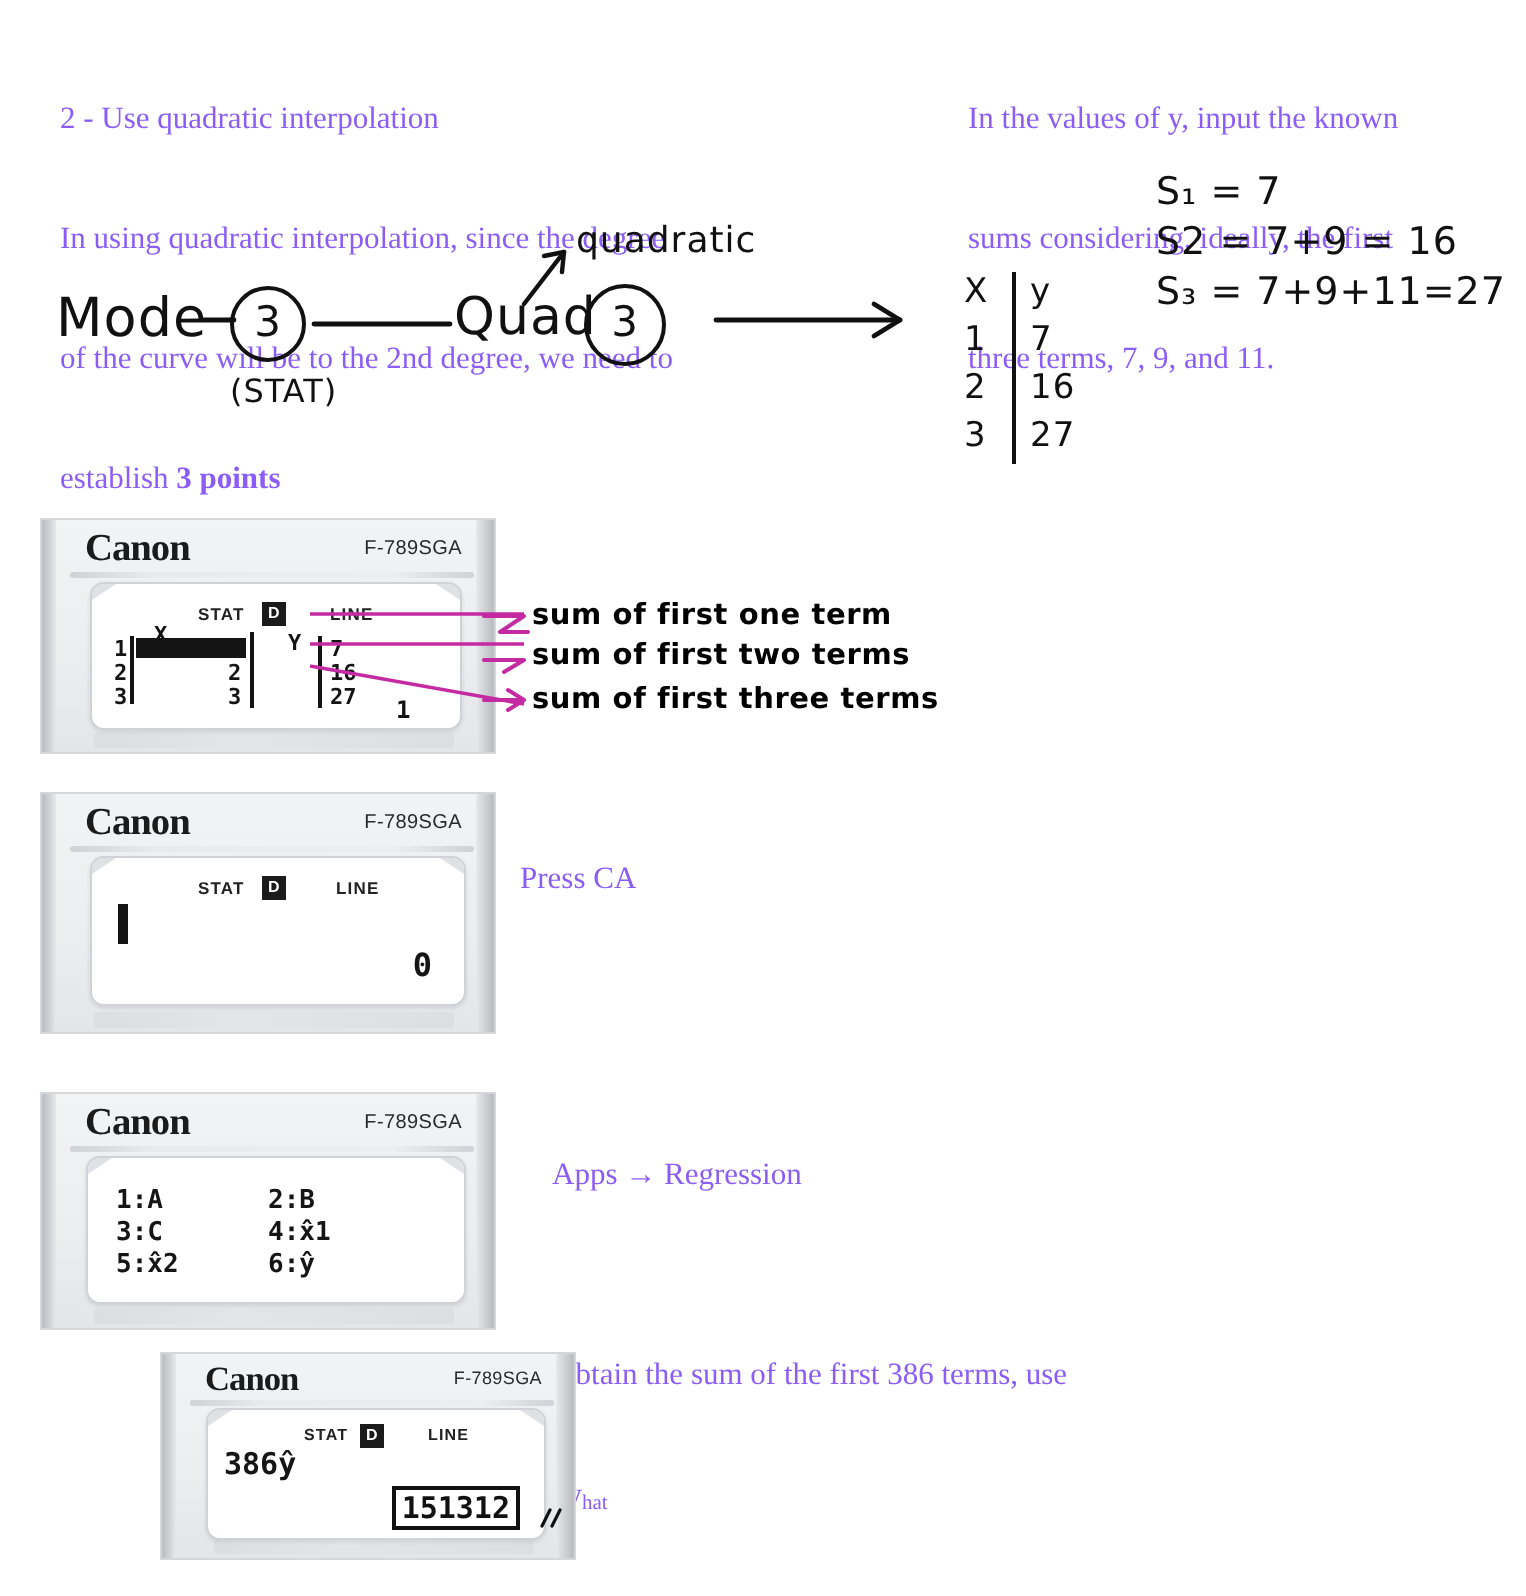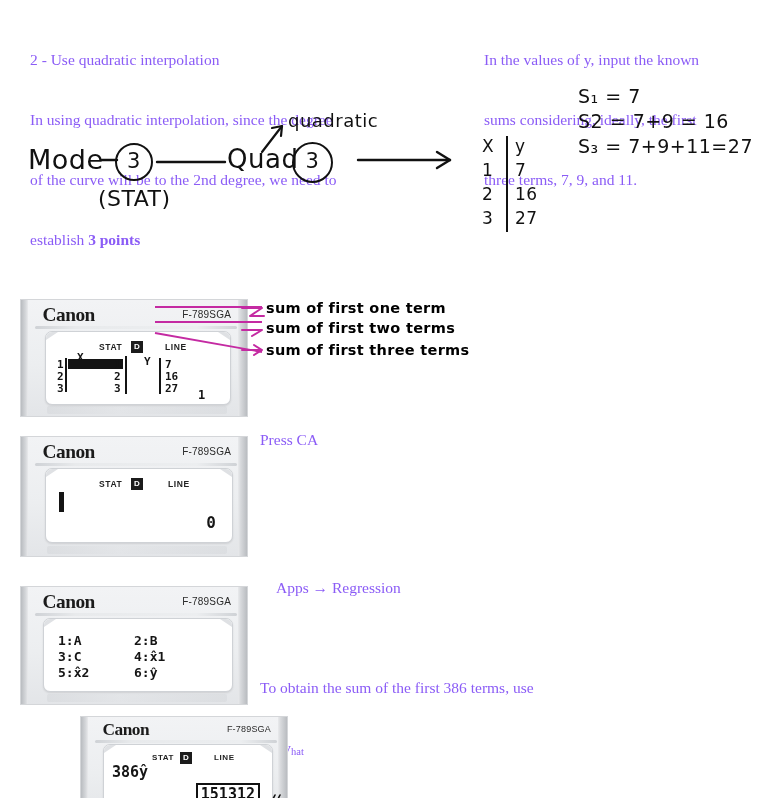--- a/index.html
+++ b/index.html
@@ -40,21 +40,20 @@
 
   
   svg.overlay{position:absolute;left:0;top:0;pointer-events:none;}
 
   
   .calc{
     position:absolute;
     background:linear-gradient(180deg,#f2f3f5 0%,#eceef0 55%,#e3e5e8 100%);
     border:1px solid #d4d6d9;
     box-sizing:border-box;
-    margin-top:40px;
   }
   .calc .leftedge{
     position:absolute;left:0;top:0;bottom:0;width:7px;
     background:linear-gradient(90deg,#b9bcc0 0%,#d7d9dc 70%,#e9eaec 100%);
   }
   .calc .rightedge{
     position:absolute;right:0;top:0;bottom:0;width:9px;
     background:linear-gradient(270deg,#b9bcc0 0%,#d7d9dc 70%,#e9eaec 100%);
   }
   .calc .brandrow{
@@ -169,21 +168,21 @@
     <div>27</div>
   </div>
 </div>
 
 <div class="abs" style="left:20px;top:108px;width:450px;height:122px;">
 
   <div class="hw abs" style="left:8px;top:36px;font-size:27px;">Mode</div>
 
   <div class="hw abs" style="left:95px;top:35px;width:34px;height:34px;border:2px solid #111;border-radius:50%;font-size:21px;text-align:center;line-height:32px;">3</div>
 
-  <div class="hw abs" style="left:78px;top:78px;font-size:22px;">(STAT)</div>
+  <div class="hw abs" style="left:95px;top:78px;font-size:16px;">(STAT)</div>
 
   <div class="hw abs" style="left:207px;top:36px;font-size:26px;">Quad</div>
 
   <div class="hw abs" style="left:272px;top:34px;width:37px;height:37px;border:2px solid #111;border-radius:50%;font-size:21px;text-align:center;line-height:34px;">3</div>
 
 
   <div class="hw abs" style="left:268px;top:2px;font-size:18px;text-align:right;">quadratic</div>
 
   <svg class="overlay" width="450" height="122">
 

